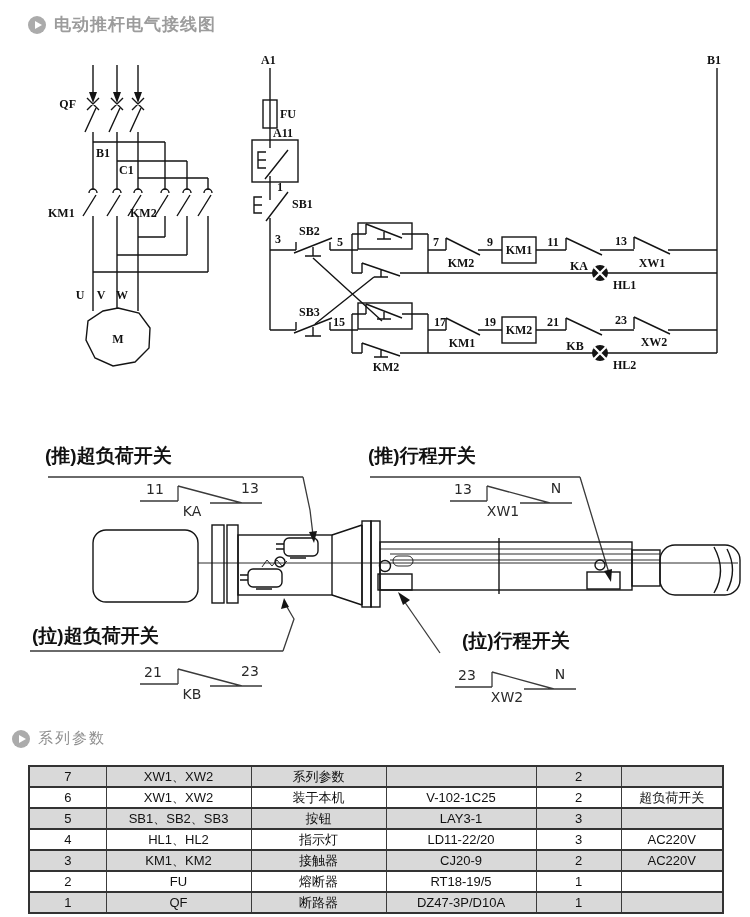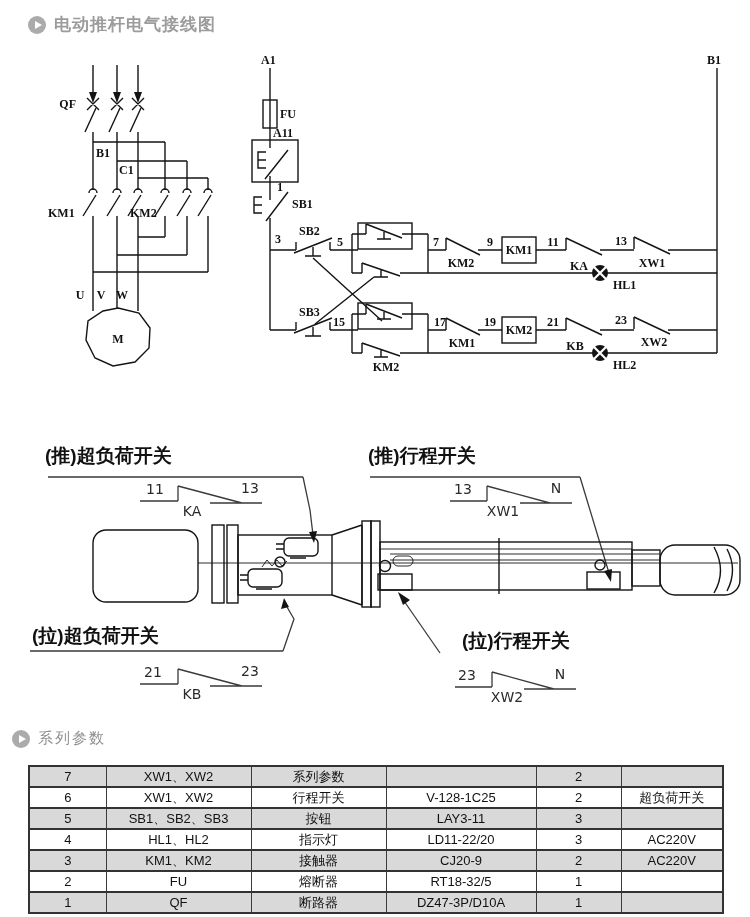--- a/index.html
+++ b/index.html
@@ -231,30 +231,30 @@
         <td>7</td>
         <td>XW1、XW2</td>
         <td>系列参数</td>
         <td></td>
         <td>2</td>
         <td></td>
       </tr>
       <tr>
         <td>6</td>
         <td>XW1、XW2</td>
-        <td>行程开关</td>
-        <td>V-128-1C25</td>
+        <td>装于本机</td>
+        <td>V-102-1C25</td>
         <td>2</td>
         <td>超负荷开关</td>
       </tr>
       <tr>
         <td>5</td>
         <td>SB1、SB2、SB3</td>
         <td>按钮</td>
-        <td>LAY3-11</td>
+        <td>LAY3-1</td>
         <td>3</td>
         <td></td>
       </tr>
       <tr>
         <td>4</td>
         <td>HL1、HL2</td>
         <td>指示灯</td>
         <td>LD11-22/20</td>
         <td>3</td>
         <td>AC220V</td>
@@ -264,21 +264,21 @@
         <td>KM1、KM2</td>
         <td>接触器</td>
         <td>CJ20-9</td>
         <td>2</td>
         <td>AC220V</td>
       </tr>
       <tr>
         <td>2</td>
         <td>FU</td>
         <td>熔断器</td>
-        <td>RT18-32/5</td>
+        <td>RT18-19/5</td>
         <td>1</td>
         <td></td>
       </tr>
       <tr>
         <td>1</td>
         <td>QF</td>
         <td>断路器</td>
         <td>DZ47-3P/D10A</td>
         <td>1</td>
         <td></td>

